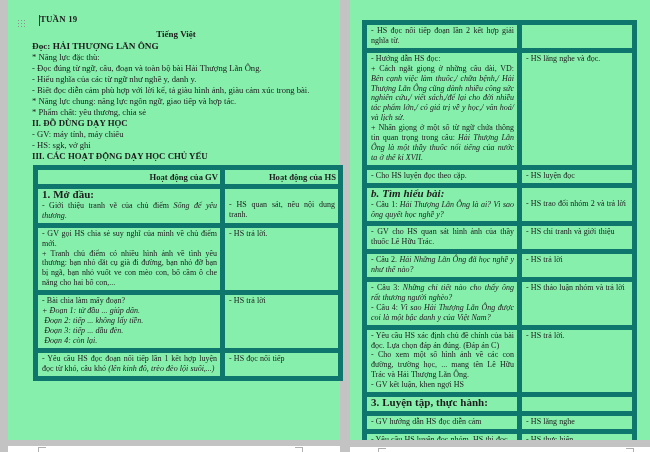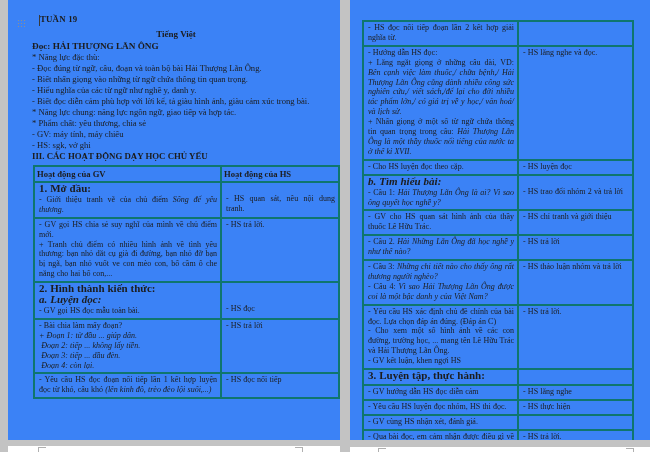--- a/index.html
+++ b/index.html
@@ -3,39 +3,39 @@
 <meta charset="utf-8">
 <style>
   html,body{margin:0;padding:0}
   body{
     width:650px;height:452px;position:relative;overflow:hidden;
     background:#c3c3c3;
     font-family:"Liberation Serif","DejaVu Serif",serif;
     color:#1c1c1c;
     -webkit-font-smoothing:antialiased;
   }
-  .page{position:absolute;background:#3b82f6}
+  .page{position:absolute;background:#86efac}
   #page1{left:8px;top:0;width:332px;height:440px}
   #page2{left:350px;top:0;width:300px;height:440px;overflow:hidden}
   .stub{position:absolute;background:#fff}
   #stub1{left:8px;top:446px;width:332px;height:6px}
   #stub2{left:350px;top:447px;width:300px;height:5px}
 
   .content{padding:14px 20px 0 24px}
   .week{font-weight:bold;font-size:8.8px;line-height:11px;margin-left:8px;letter-spacing:.2px}
   .t1{text-align:center;font-weight:bold;font-size:9px;line-height:12px;margin-top:3px}
   .t2{text-align:left;font-weight:bold;font-size:9.2px;line-height:12px}
   .bp{font-size:8.6px;line-height:11px;white-space:normal}
   .bp.b{font-weight:bold;font-size:8.8px}
 
   table{border-collapse:collapse;table-layout:fixed}
   #tbl1{margin:3px 0 0 1px;width:305px}
   #tbl2{margin:20px 0 0 12px;width:270px}
-  td,th{border:2px solid #0f766e;vertical-align:top;padding:1px 3px 2px 4px;overflow:hidden}
-  th{font-size:8.6px;line-height:12px;text-align:left;font-weight:bold;padding:1px 2px}
+  td,th{border:5px solid #0f766e;vertical-align:top;padding:1px 3px 2px 4px;overflow:hidden}
+  th{font-size:8.6px;line-height:12px;text-align:right;font-weight:bold;padding:1px 2px}
   .p{font-size:8px;line-height:9.9px;text-align:justify;word-spacing:.2px}
   .p .b{font-weight:bold;font-size:11px}
   .p .it{font-style:italic}
 
   .mark{position:absolute;background:#b9b9b9}
   .lmark{position:absolute;width:7px;height:5px;border-top:1px solid #b0b0b0;border-left:1px solid #b0b0b0}
   .rmark{position:absolute;width:7px;height:5px;border-top:1px solid #b0b0b0;border-right:1px solid #b0b0b0}
   #anchor-icon{
     position:absolute;left:17px;top:19px;width:8px;height:10px;
     background-image:radial-gradient(#8f8f8f 38%,transparent 42%);
@@ -54,25 +54,25 @@
 <div class="mark" style="left:633px;top:13px;width:17px;height:1px"></div>
 
 <div class="page" id="page1">
   <div class="content">
     <div class="week">TUẦN 19</div>
     <div class="t1">Tiếng Việt</div>
     <div class="t2">Đọc: HẢI THƯỢNG LÃN ÔNG</div>
     <div id="p1-paras">
         <div class="bp"><span>* Năng lực đặc thù:</span></div>
         <div class="bp"><span>- Đọc đúng từ ngữ, câu, đoạn và toàn bộ bài </span><span class="it">Hải Thượng Lãn Ông</span><span>.</span></div>
-        <div class="bp"><span>- Biết nhấn giọng vào những từ ngữ chứa thông tin quan trọng.</span></div>
         <div class="bp"><span>- Hiểu nghĩa của các từ ngữ như </span><span class="it">nghề y, danh y</span><span>.</span></div>
         <div class="bp"><span>- Biết đọc diễn cảm phù hợp với lời kể, tả giàu hình ảnh, giàu cảm xúc trong bài.</span></div>
         <div class="bp"><span>* Năng lực chung: năng lực ngôn ngữ, giao tiếp và hợp tác.</span></div>
         <div class="bp"><span>* Phẩm chất: yêu thương, chia sẻ</span></div>
+        <div class="bp b"><span>II. ĐỒ DÙNG DẠY HỌC</span></div>
         <div class="bp"><span>- GV: máy tính, máy chiếu</span></div>
         <div class="bp"><span>- HS: sgk, vở ghi</span></div>
         <div class="bp b"><span>III. CÁC HOẠT ĐỘNG DẠY HỌC CHỦ YẾU</span></div>
       </div>
     <table id="tbl1">
       <colgroup>
           <col style="width:187px">
           <col style="width:118px">
         </colgroup>
       <thead>
@@ -96,32 +96,20 @@
             <td>
               <div class="p"><span>- GV gọi HS chia sẻ suy nghĩ của mình về chủ điểm mới.</span></div>
               <div class="p"><span>+ Tranh chủ điểm có nhiều hình ảnh về tình yêu thương: bạn nhỏ dắt cụ già đi đường, bạn nhỏ đỡ bạn bị ngã, bạn nhỏ vuốt ve con mèo con, bố cầm ô che nắng cho hai bố con,...</span></div>
             </td>
             <td>
               <div class="p"><span>- HS trả lời.</span></div>
             </td>
           </tr>
           <tr>
             <td>
-              <div class="p"><span class="b">2. Hình thành kiến thức:</span></div>
-              <div class="p"><span class="b it">a. Luyện đọc:</span></div>
-              <div class="p"><span>- GV gọi HS đọc mẫu toàn bài.</span></div>
-            </td>
-            <td>
-              <div class="p">&nbsp;</div>
-              <div class="p">&nbsp;</div>
-              <div class="p"><span>- HS đọc</span></div>
-            </td>
-          </tr>
-          <tr>
-            <td>
               <div class="p"><span>- Bài chia làm mấy đoạn?</span></div>
               <div class="p"><span class="it">+ Đoạn 1: từ đầu ... giúp dân.</span></div>
               <div class="p"><span class="it">&nbsp;Đoạn 2: tiếp ... không lấy tiền.</span></div>
               <div class="p"><span class="it">&nbsp;Đoạn 3: tiếp ... dầu đèn.</span></div>
               <div class="p"><span class="it">&nbsp;Đoạn 4: còn lại.</span></div>
             </td>
             <td>
               <div class="p"><span>- HS trả lời</span></div>
             </td>
           </tr>
@@ -149,21 +137,21 @@
           <td>
             <div class="p"><span>- HS đọc nối tiếp đoạn lần 2 kết hợp giải nghĩa từ.</span></div>
           </td>
           <td>
             <div class="p">&nbsp;</div>
           </td>
         </tr>
         <tr>
           <td>
             <div class="p"><span>- Hướng dẫn HS đọc:</span></div>
-            <div class="p"><span>+ Lắng ngắt giọng ở những câu dài, VD: </span><span class="it">Bên cạnh việc làm thuốc,/ chữa bệnh,/ Hải Thượng Lãn Ông cũng dành nhiều công sức nghiên cứu,/ viết sách,/để lại cho đời nhiều tác phẩm lớn,/ có giá trị về y học,/ văn hoá/ và lịch sử.</span></div>
+            <div class="p"><span>+ Cách ngắt giọng ở những câu dài, VD: </span><span class="it">Bên cạnh việc làm thuốc,/ chữa bệnh,/ Hải Thượng Lãn Ông cũng dành nhiều công sức nghiên cứu,/ viết sách,/để lại cho đời nhiều tác phẩm lớn,/ có giá trị về y học,/ văn hoá/ và lịch sử.</span></div>
             <div class="p"><span>+ Nhấn giọng ở một số từ ngữ chứa thông tin quan trọng trong câu: </span><span class="it">Hải Thượng Lãn Ông là một thầy thuốc nổi tiếng của nước ta ở thế kỉ XVII.</span></div>
           </td>
           <td>
             <div class="p"><span>- HS lắng nghe và đọc.</span></div>
           </td>
         </tr>
         <tr>
           <td>
             <div class="p"><span>- Cho HS luyện đọc theo cặp.</span></div>
           </td>

